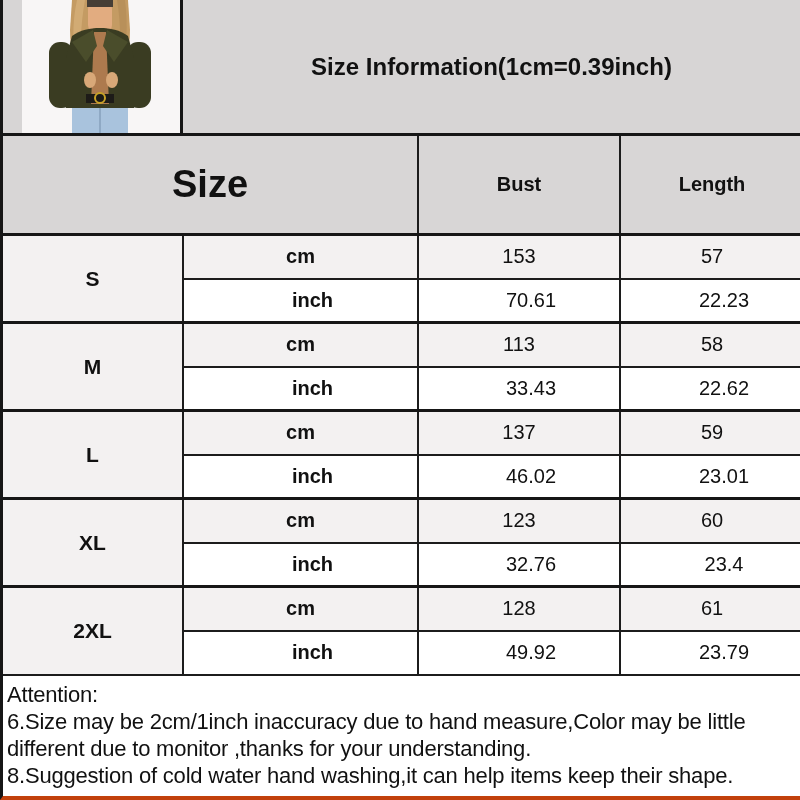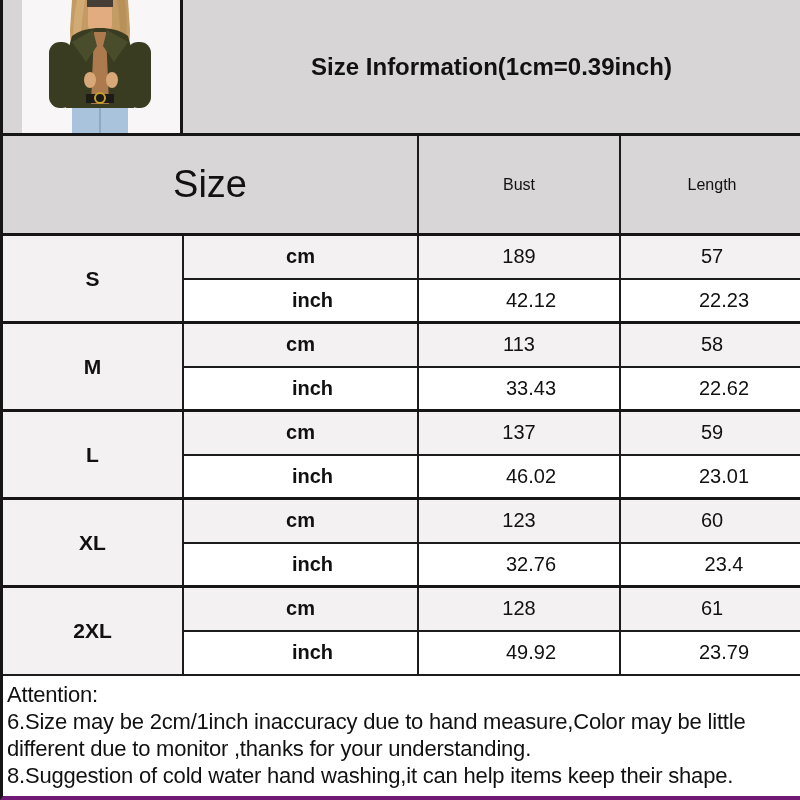--- a/index.html
+++ b/index.html
@@ -2,21 +2,21 @@
 <html><head>
 <meta charset="utf-8">
 <style>
   * { margin: 0; padding: 0; box-sizing: border-box; }
   html, body { width: 800px; }
   body { font-family: "Liberation Sans", sans-serif; background: #ffffff; color: #111; }
 
   .sheet {
     width: 800px; height: 800px;
     border-left: 3px solid #161616;
-    border-bottom: 4px solid #701a75;
+    border-bottom: 4px solid #c2410c;
     display: flex; flex-direction: column;
     background: #701a75;
   }
 
   
   .top-band { height: 133px; display: flex; background: #d7d5d5; flex: none; }
   .photo-cell {
     width: 180px; flex: none; position: relative;
     border-right: 3px solid #161616; background: #d7d5d5;
   }
@@ -40,24 +40,24 @@
   .size-table th, .size-table td {
     border: 2px solid #1c1c1c; text-align: center; vertical-align: middle;
     overflow: hidden;
   }
   .size-table th:first-child, .size-table td:first-child { border-left: none; }
   .size-table th:last-child,  .size-table td:last-child  { border-right: none; }
 
   .size-table thead tr { height: 100px; }
   .size-table thead th {
     background: #d8d6d6; border-top: 3px solid #161616; border-bottom: 3px solid #161616;
-    font-weight: normal;
+    font-weight: bold;
   }
   th.size-head { font-size: 38px; }
-  th.col-head  { font-size: 16px; }
+  th.col-head  { font-size: 20px; }
 
   .size-table tbody tr { height: 44px; }
   td.size-label {
     background: #c5c3c3; font-weight: bold; font-size: 21px;
   }
   tr.cm-row td { background: #f3f1f1; margin-left: 24px; }
   tr.inch-row td { background: #ffffff; padding-left: 24px; }
   tr.group-start td { border-top: 3px solid #161616; }
   td.unit { font-weight: bold; font-size: 20px; }
   td.val  { font-weight: normal; font-size: 20px; }
@@ -127,26 +127,26 @@
         <th class="size-head" colspan="2">Size</th>
         <th class="col-head">Bust</th>
         <th class="col-head">Length</th>
       </tr>
     </thead>
     <tbody>
 
       <tr class="cm-row group-start">
         <td class="size-label" rowspan="2">S</td>
         <td class="unit">cm</td>
-        <td class="val">189</td>
+        <td class="val">153</td>
         <td class="val">57</td>
       </tr>
       <tr class="inch-row">
         <td class="unit">inch</td>
-        <td class="val">42.12</td>
+        <td class="val">70.61</td>
         <td class="val">22.23</td>
       </tr>
 
       <tr class="cm-row group-start">
         <td class="size-label" rowspan="2">M</td>
         <td class="unit">cm</td>
         <td class="val">113</td>
         <td class="val">58</td>
       </tr>
       <tr class="inch-row">

